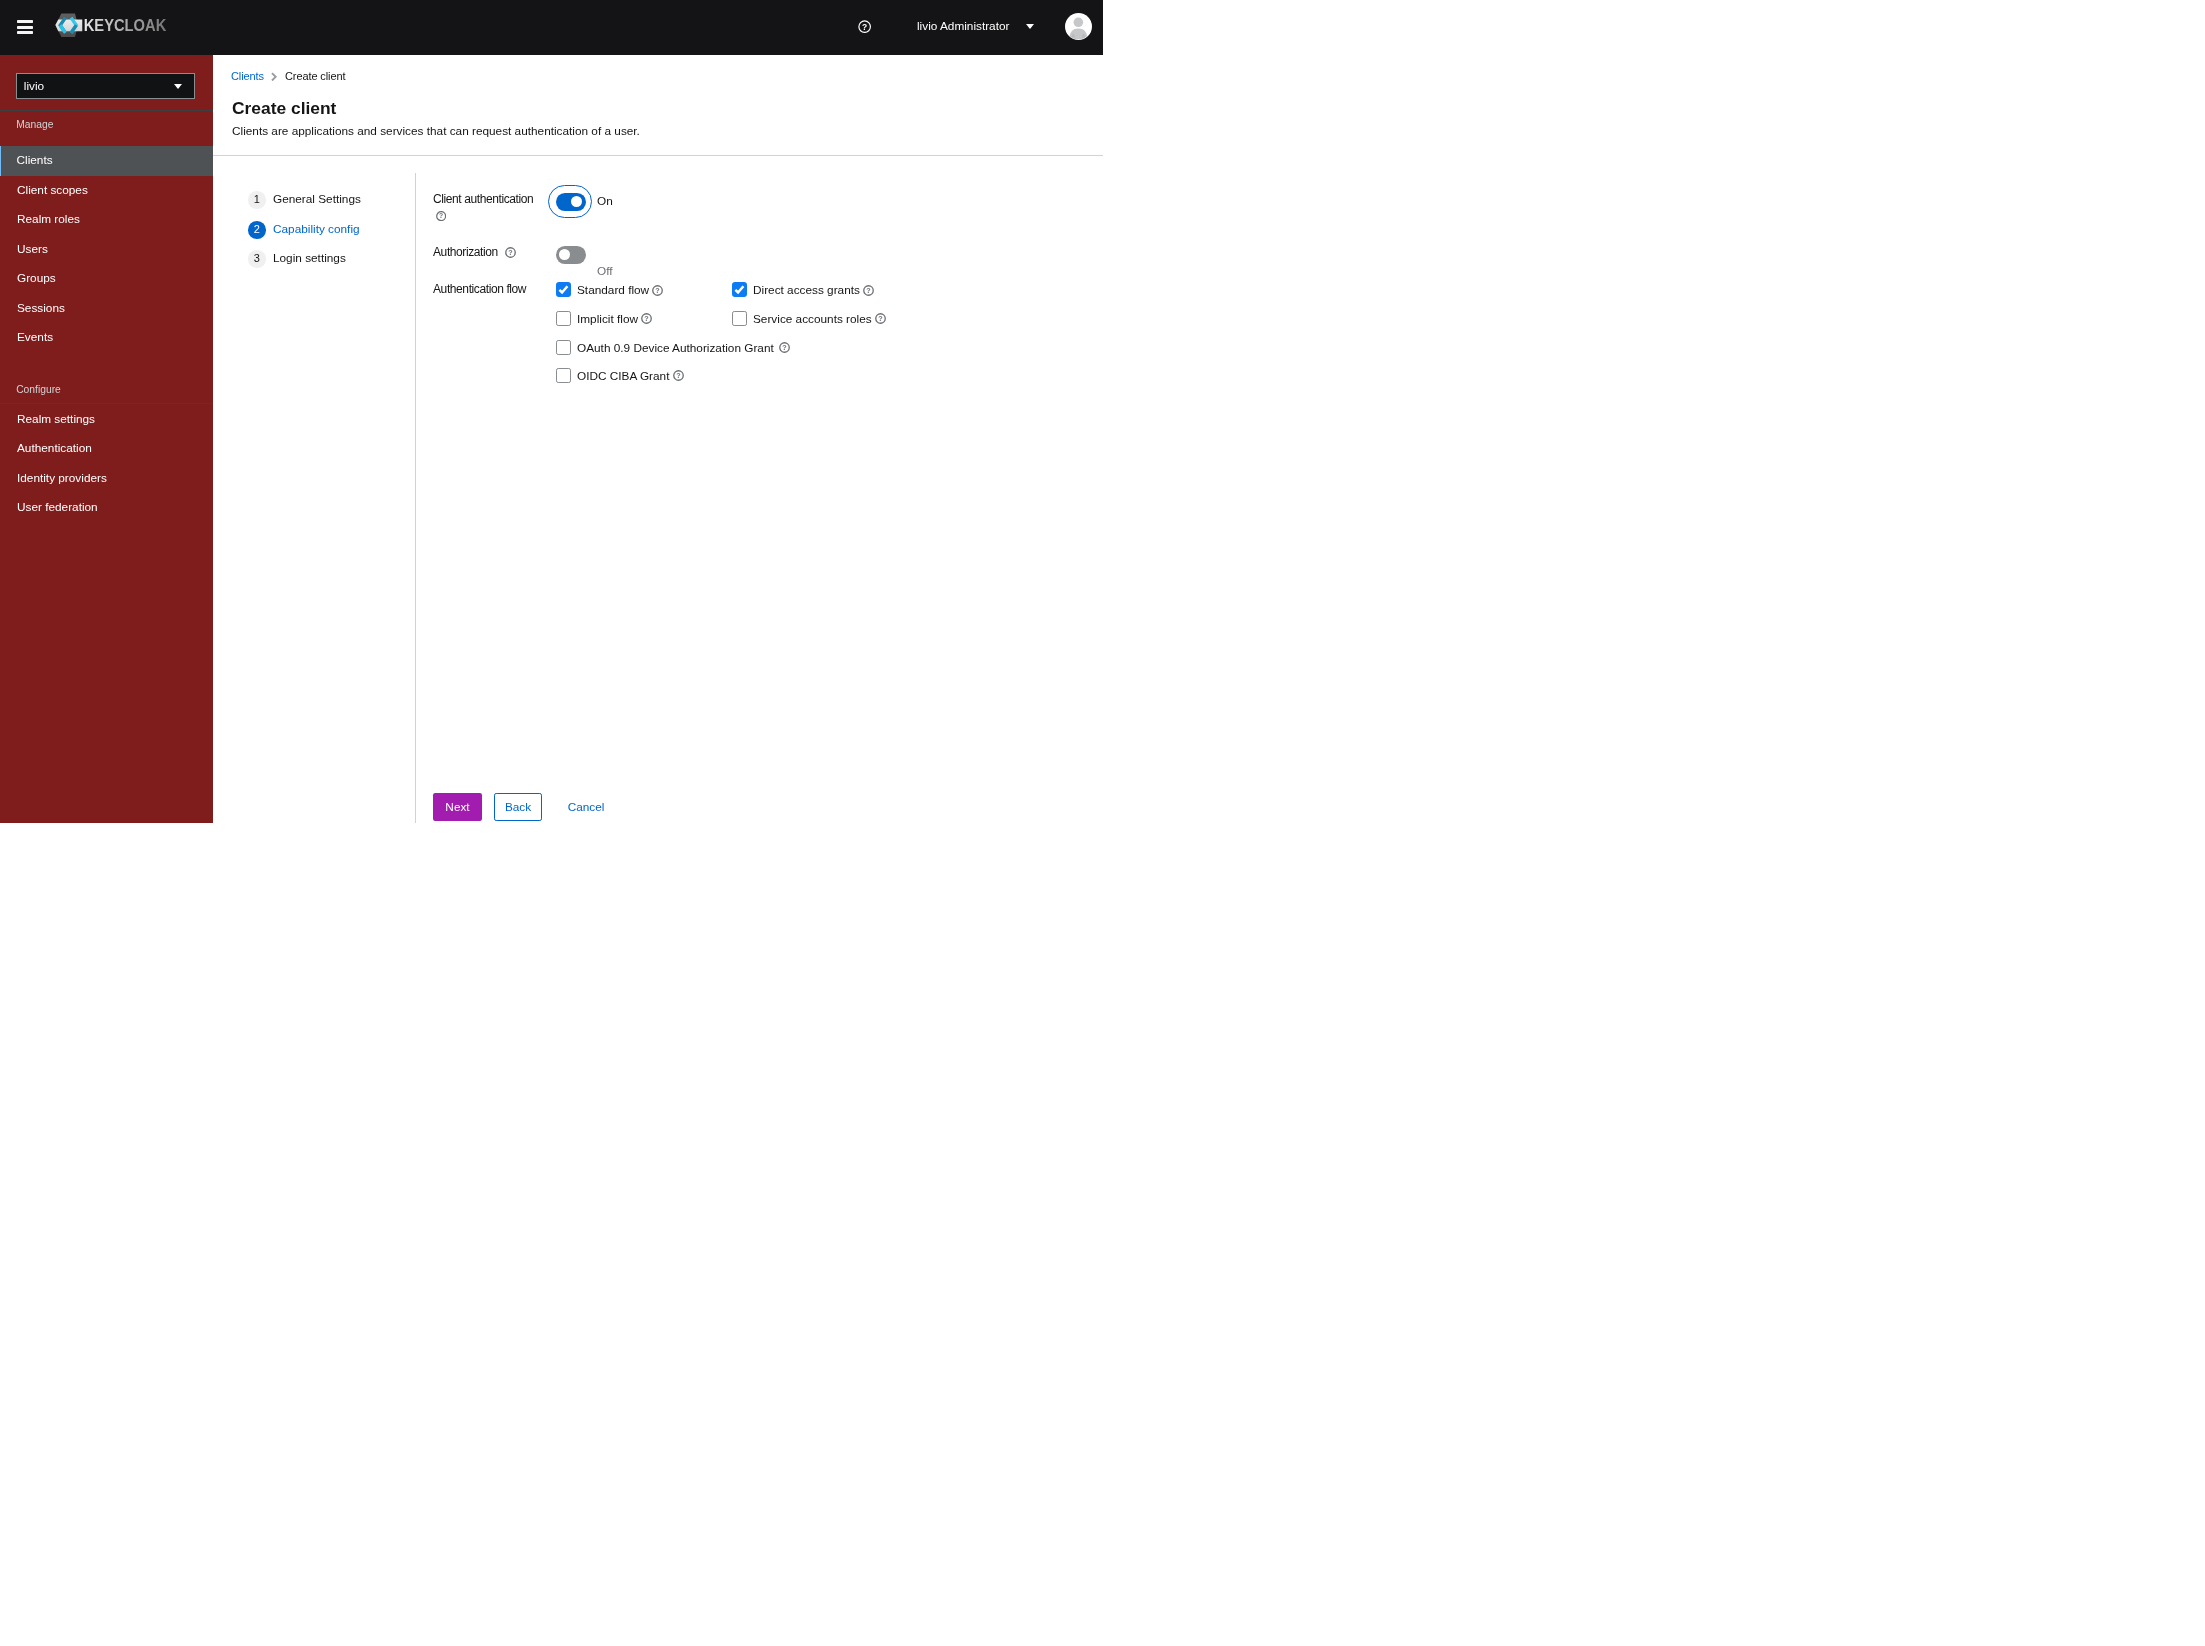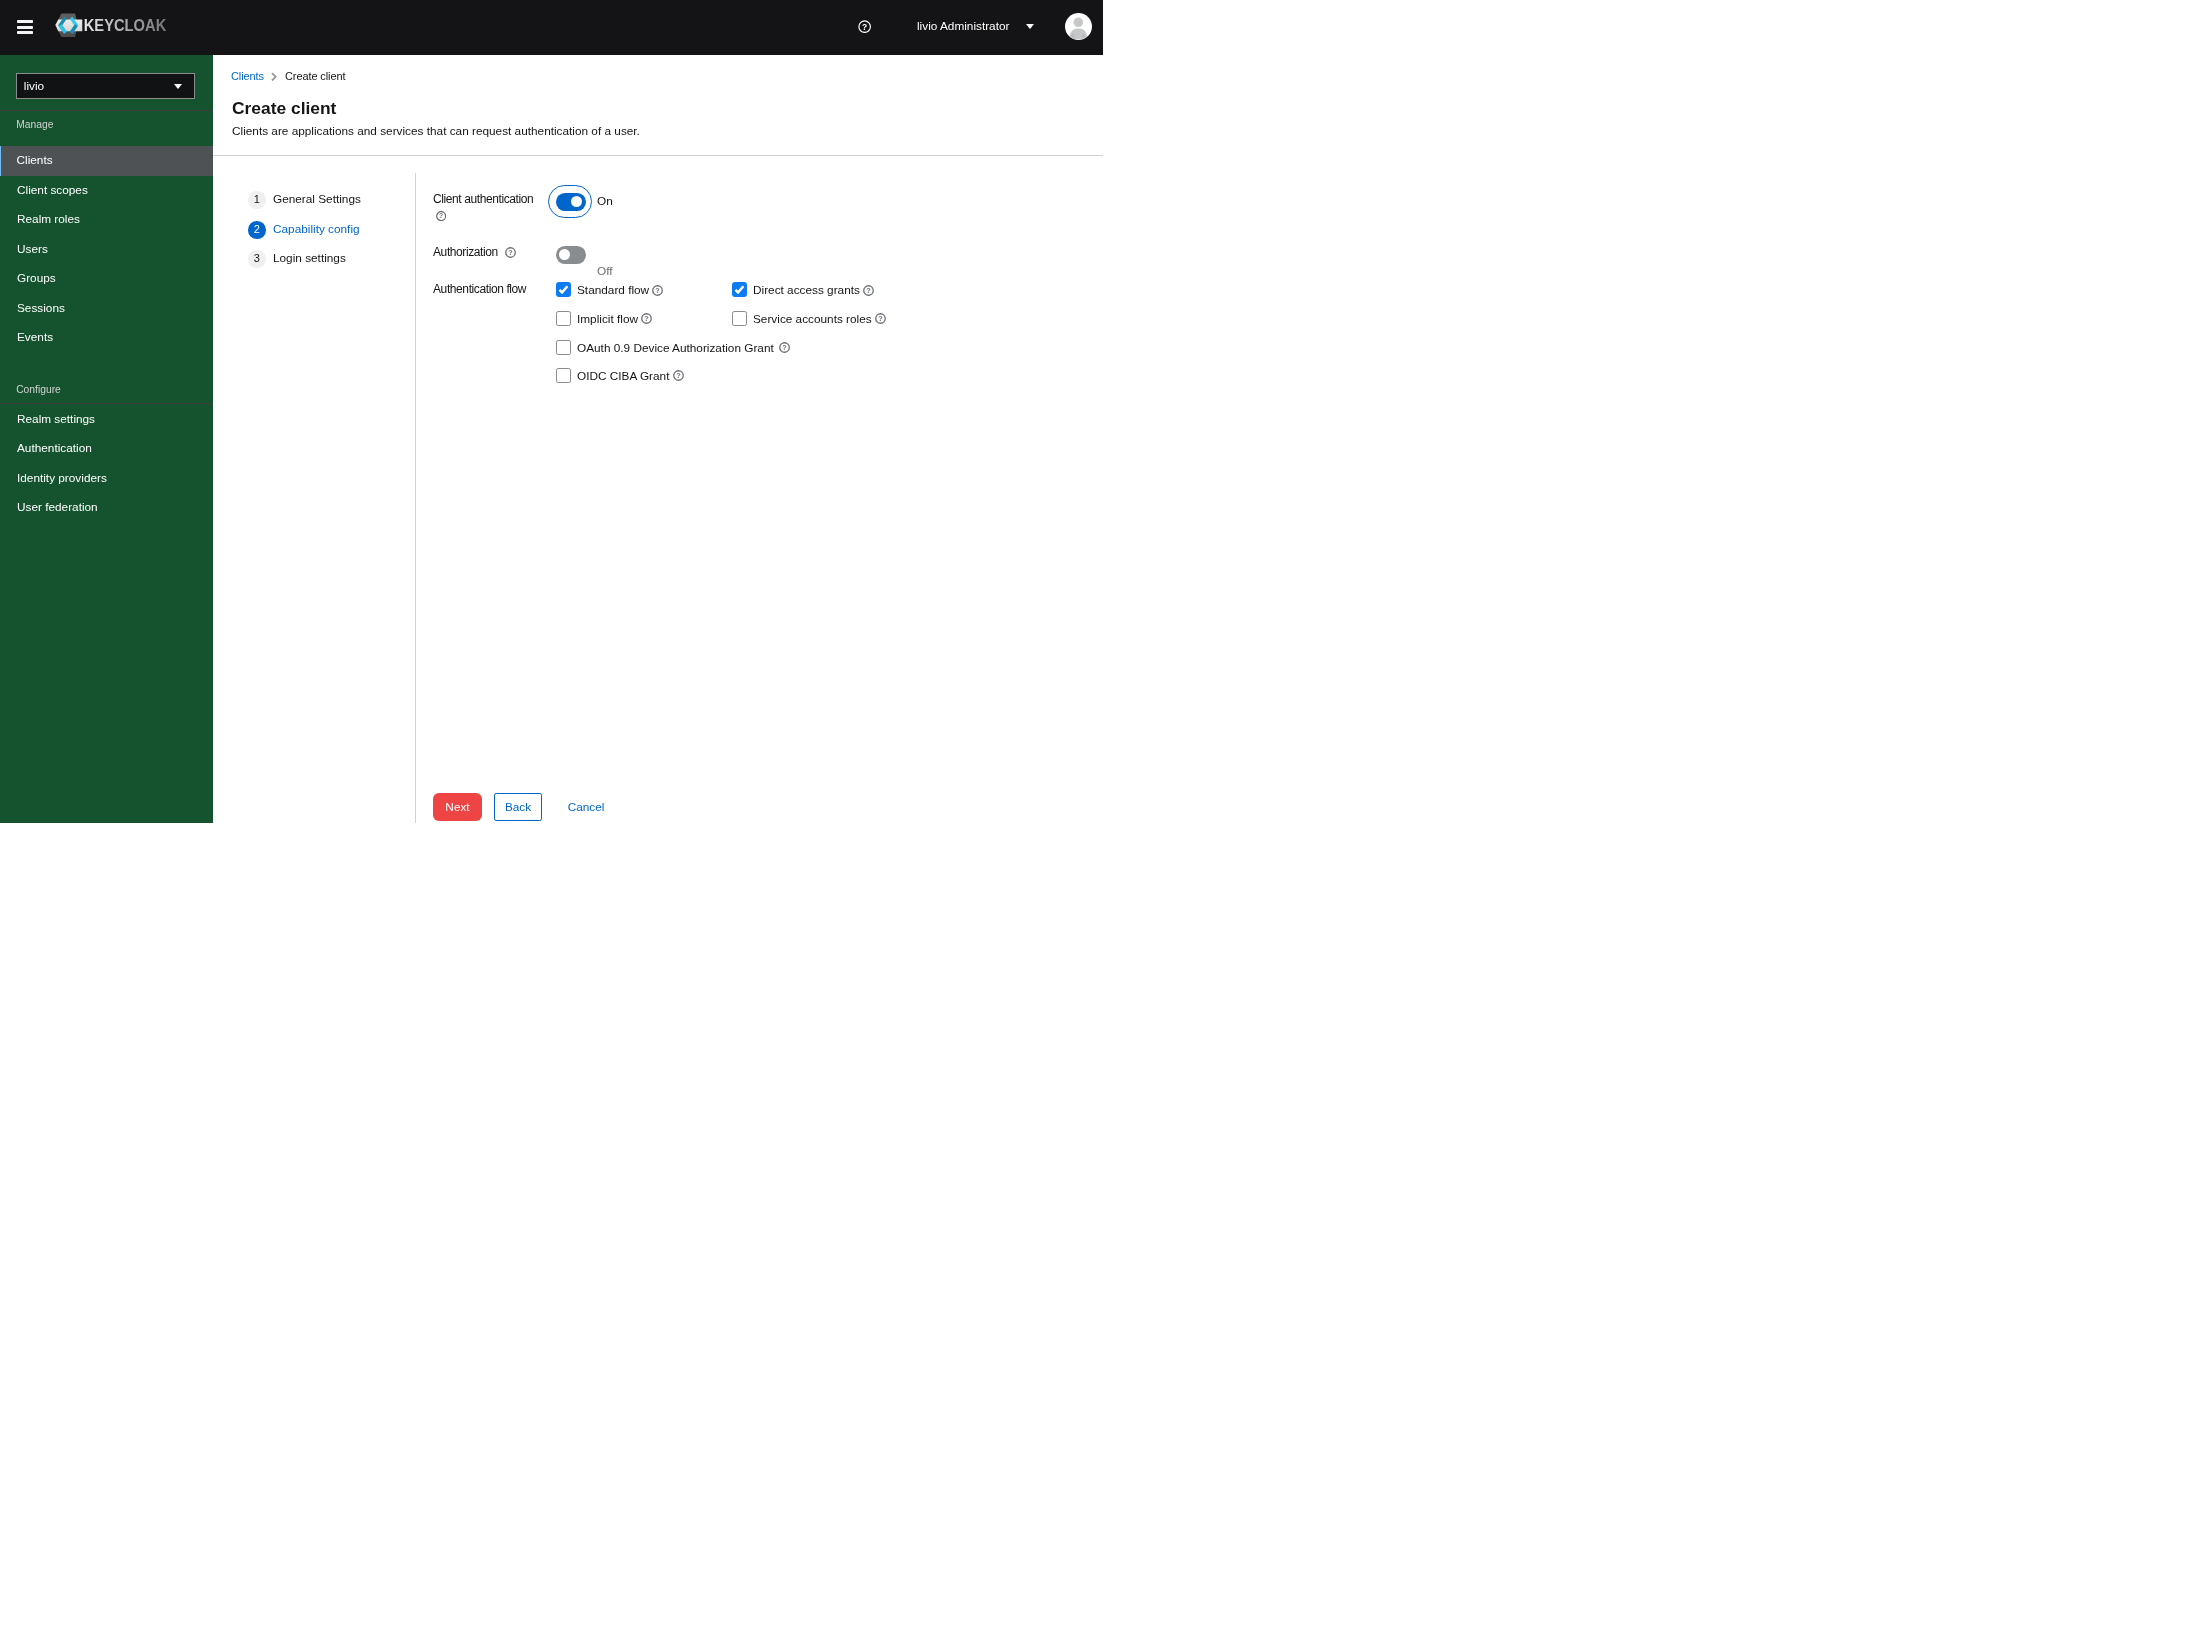--- a/index.html
+++ b/index.html
@@ -5,21 +5,21 @@
   * { margin:0; padding:0; box-sizing:border-box; }
   html,body { width:1103px; height:823px; overflow:hidden; }
   body { font-family:"Liberation Sans", sans-serif; background:#fff; position:relative; }
   .abs { position:absolute; }
 
   
   #masthead { position:absolute; left:0; top:0; width:1103px; height:55px; background:#141416; }
   .hbar { position:absolute; left:17.3px; width:15.5px; height:3px; background:#f4f4f4; border-radius:0.7px; }
 
   
-  #sidebar { position:absolute; left:0; top:55px; width:213px; height:769px; background:#14532d;text-decoration:underline; }
+  #sidebar { position:absolute; left:0; top:55px; width:213px; height:769px; background:#7f1d1d;text-decoration:underline; }
   #realmsel { position:absolute; left:16.2px; top:17.7px; width:179px; height:26px; background:#101214; border:0.7px solid #8a8d90; color:#fff; font-size:11.8px; line-height:24.4px; padding-left:6.6px; }
   .navtitle { position:absolute; left:16.2px; font-size:10.3px; color:#d2d2d2; }
   .navitem { position:absolute; left:0; width:213px; height:29.5px; line-height:29.5px; color:#fff; font-size:11.8px; padding-left:17px; }
   .navitem.cur { background:#4f5255; border-left:1.5px solid #73bcf7; padding-left:15.5px; }
   .sdiv { position:absolute; left:0; width:213px; height:0.7px; background:#3c3f42; }
 
   
   #content { position:absolute; left:213px; top:55px; width:890px; height:769px; background:#fff; }
   .bc { position:absolute; top:14.4px; height:14.8px; line-height:14.8px; font-size:11px; letter-spacing:-0.1px; }
   #h1 { position:absolute; left:19px; top:42px; font-size:17.4px; font-weight:bold; color:#151515; line-height:23.6px; }
@@ -45,21 +45,21 @@
   .sw.on { background:#06c; } .sw.on .knob { right:3.3px; }
   .sw.off { background:#8a8d90; } .sw.off .knob { left:3.3px; }
 
   
   .cb { position:absolute; width:14.8px; height:14.8px; border-radius:3px; }
   .cb.un { background:#fff; border:1.1px solid #8a8d90; border-radius:2.2px; }
   .cb.ck { background:#0d7cf2; }
 
   
   .btn { position:absolute; top:738px; height:28.4px; border-radius:2.2px; font-size:11.8px; text-align:center; line-height:28.4px; }
-  #btnNext { left:220px; width:49px; background:#ef4444; color:#fff;border-radius:6px; }
+  #btnNext { left:220px; width:49px; background:#a21caf; color:#fff; }
   #btnBack { left:281px; width:48px; background:#fff; color:#06c; border:0.7px solid #06c; line-height:27px; }
   #btnCancel { left:351px; width:44px; color:#06c; background:#fff; }
 </style>
 </head>
 <body>
 <div id="masthead">
   <div class="hbar" style="top:20px"></div>
   <div class="hbar" style="top:25.6px"></div>
   <div class="hbar" style="top:31px"></div>
   <svg class="abs" style="left:55px;top:13.3px" width="112" height="24.4" viewBox="0 0 152 33">

